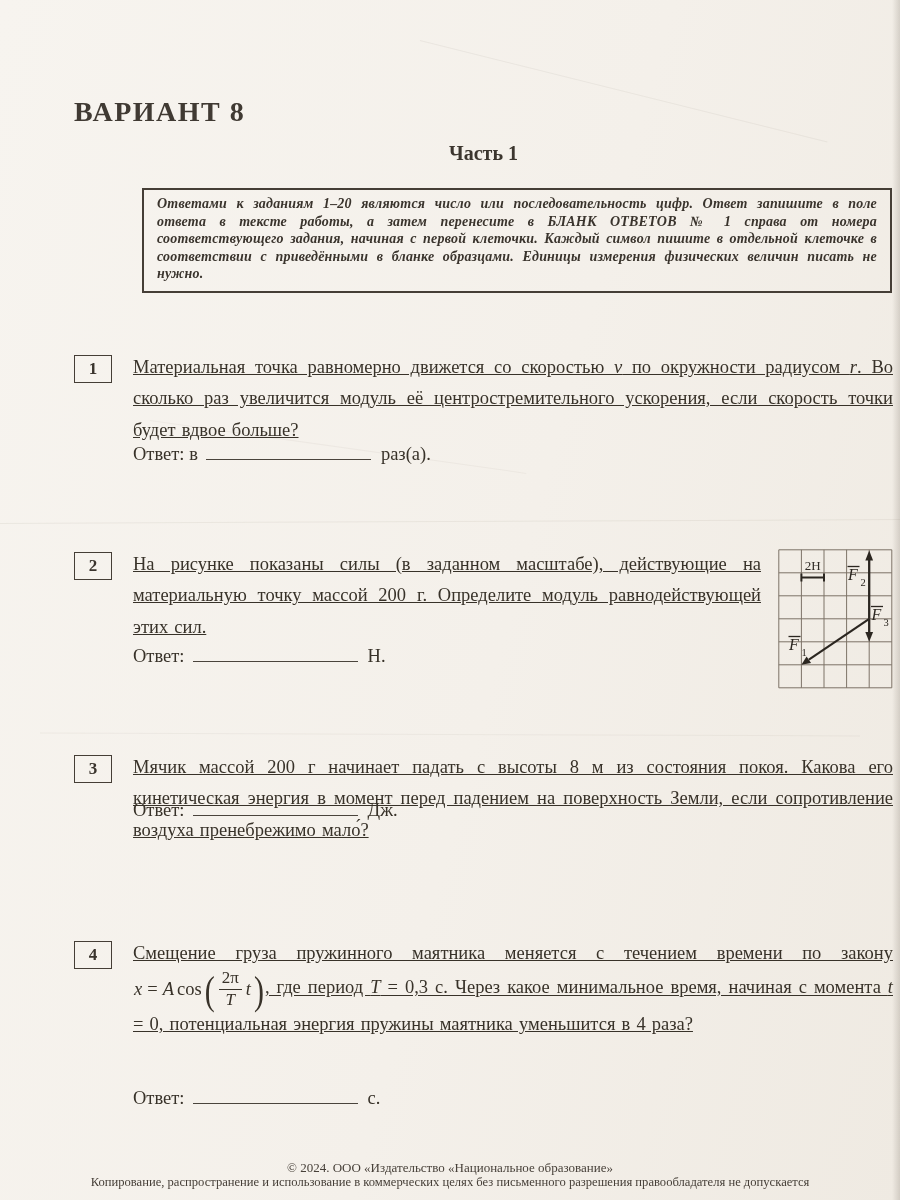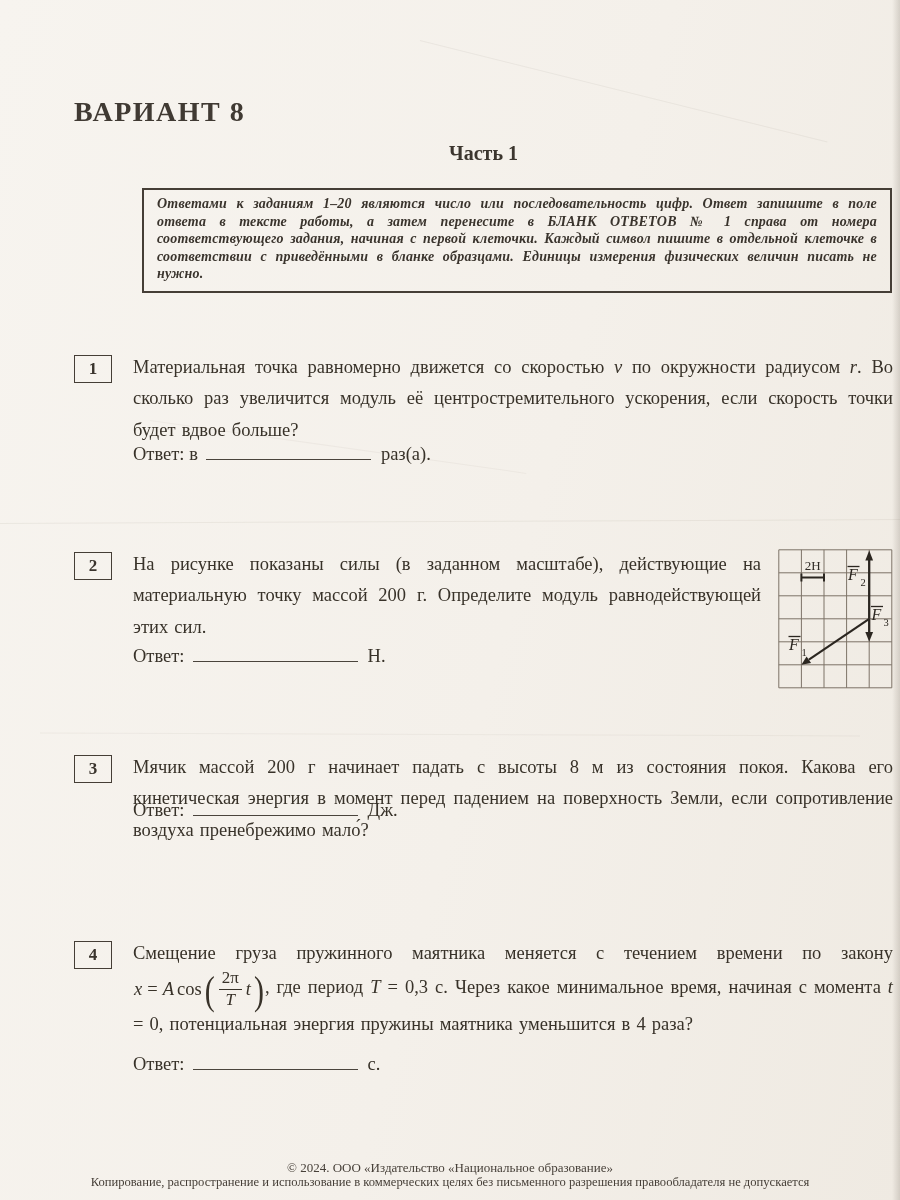--- a/index.html
+++ b/index.html
@@ -34,21 +34,21 @@
     font-size:14px;font-weight:bold;font-style:italic;
     line-height:1.255;text-align:justify;letter-spacing:0.2px;word-spacing:2px;
     color:#3a342d;
   }
 
   .question{position:absolute;left:74px;width:819px;}
   .qnum{position:absolute;left:0;top:3px;width:36px;height:26px;
     border:1.7px solid #453e36;text-align:center;
     font-weight:bold;font-size:17px;line-height:26px;color:#3a342d;}
   .qtext{margin:0 0 0 59px;font-size:18.5px;line-height:1.7;
-    text-align:justify;word-spacing:1.5px;color:#383229;}
+    text-align:justify;word-spacing:1.5px;color:#383229;text-decoration:underline;}
   .q2 .qtext{width:628px;}
   .mvar{font-style:italic;}
 
   .answer{position:absolute;left:133px;font-size:18.5px;color:#383229;white-space:nowrap;}
   .blank{display:inline-block;width:165px;border-bottom:1.4px solid #4a443c;
     height:1em;vertical-align:baseline;margin:0 10px 0 8px;}
 
   
   .formula{display:inline-flex;align-items:center;vertical-align:middle;
     gap:3px;margin:0 1px;}
@@ -141,21 +141,21 @@
           <span>cos</span>
           <span class="paren">(</span>
           <span class="frac">
             <span class="num">2π</span>
             <span class="den mvar">T</span>
           </span>
           <span class="mvar">t</span>
           <span class="paren">)</span>
         </span><span><span>, где период </span><span class="mvar">T</span><span> = 0,3 с. Через какое минимальное время, начиная с момента </span><span class="mvar">t</span><span> = 0, потенциальная энергия пружины маятника уменьшится в 4 раза?</span></span></p>
   </div>
-  <div class="answer" style="top:1050px">
+  <div class="answer" style="top:1084px">
     <span>Ответ:</span><span class="blank"></span><span>с.</span>
   </div>
 
   <div class="footer">
     <div class="line1">© 2024. ООО «Издательство «Национальное образование»</div>
     <div class="line2">Копирование, распространение и использование в коммерческих целях без письменного разрешения правообладателя не допускается</div>
   </div>
 </div>
 
 </body></html>

